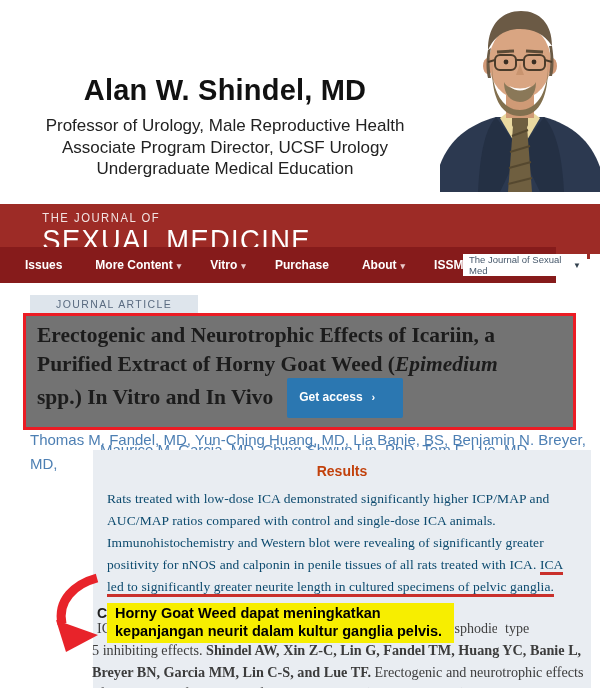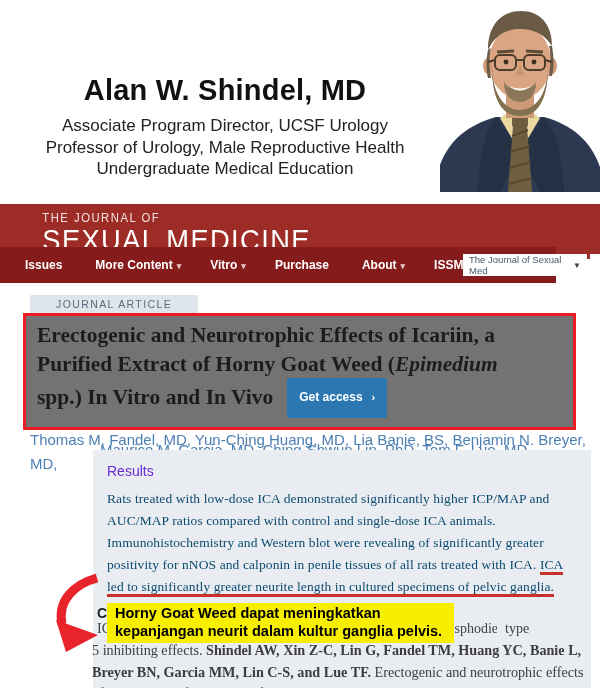--- a/index.html
+++ b/index.html
@@ -32,33 +32,33 @@
 
   
   .badge{position:absolute;left:30px;top:295px;background:#DEE5EC;color:#5A6B80;
          font-size:10.5px;font-weight:500;letter-spacing:1.4px;padding:3px 26px;z-index:2;}
   .title-box{position:absolute;left:23px;top:313px;width:525px;border:3px solid #EC1C24;
          padding:5px 11px 9px 11px;z-index:4;background:#737373;}
   .article-title{font-family:"Liberation Serif",serif;font-size:21.5px;font-weight:700;
          color:#1C1C1C;line-height:28.5px;}
   .article-title .it{font-style:italic;}
   .get-access{display:inline-block;background:#2B77B1;color:#fff;font-family:"Liberation Sans",sans-serif;
-         font-size:12px;font-weight:700;padding:5px 12px 6px 12px;border-radius:2px;margin-left:14px;
+         font-size:12px;font-weight:700;padding:5px 28px 6px 12px;border-radius:2px;margin-left:14px;
          vertical-align:3px;cursor:pointer;}
   .get-access .chev{margin-left:9px;font-size:11px;}
 
   .authors{position:absolute;left:30px;top:403px;width:560px;color:#4D7FB3;
          font-size:15px;line-height:24.5px;z-index:1;}
   .envelope{color:#3A5A7A;font-size:14px;margin:0 2px;}
   .authors-line3{position:absolute;left:100px;top:441px;color:#4D7FB3;font-size:15px;z-index:1;white-space:nowrap;}
 
   
   .panel{position:absolute;left:93px;top:450px;width:498px;height:238px;background:#E9EDF2;z-index:2;
          box-sizing:border-box;padding:13px 14px 0 14px;}
-  .panel-heading{font-size:14px;font-weight:400;color:#6d28d9;margin-bottom:9px;}
+  .panel-heading{font-size:14px;font-weight:700;color:#c2410c;margin-bottom:9px;text-align:center;}
   .panel-body{font-family:"Liberation Serif",serif;font-size:13.5px;line-height:22px;color:#0c4a6e;width:474px;
          letter-spacing:.1px;}
   .u-red{border-bottom:3px solid #C9302B;padding-bottom:0px;}
 
   .conclusions-heading{position:absolute;left:97px;top:605px;font-size:14px;font-weight:700;color:#202020;z-index:3;}
   .conclusion-clip{position:absolute;left:97px;top:621px;width:400px;height:20px;overflow:hidden;z-index:3;
          font-family:"Liberation Serif",serif;font-size:14px;color:#3F3F3F;white-space:nowrap;}
   .conclusion-tail{position:absolute;left:505px;top:621px;z-index:3;
          font-family:"Liberation Serif",serif;font-size:14px;color:#3F3F3F;}
 
@@ -72,22 +72,22 @@
          font-size:14.5px;font-weight:800;color:#000;line-height:17.5px;white-space:nowrap;}
   .red-arrow{position:absolute;left:45px;top:572px;width:75px;height:85px;z-index:6;}
 </style>
 </head>
 <body>
 
 <div id="page">
 
   <div class="name-block">
     <div class="person-name">Alan W. Shindel, MD</div>
+    <div class="person-title">Professor of Urology, Male Reproductive Health</div>
     <div class="person-title">Associate Program Director, UCSF Urology</div>
-    <div class="person-title">Professor of Urology, Male Reproductive Health</div>
     <div class="person-title">Undergraduate Medical Education</div>
   </div>
 
   <svg class="portrait" viewBox="0 0 160 192" aria-hidden="true">
     <rect x="0" y="0" width="160" height="192" fill="#ffffff"></rect>
 
     <path d="M-6,192 C-2,150 20,127 56,117 L104,117 C140,127 160,150 166,192 Z" fill="#2C3950"></path>
     <path d="M56,117 L80,150 L60,192 L38,192 C40,150 46,128 56,117 Z" fill="#243044"></path>
     <path d="M104,117 L80,150 L100,192 L124,192 C122,150 114,128 104,117 Z" fill="#243044"></path>
 

